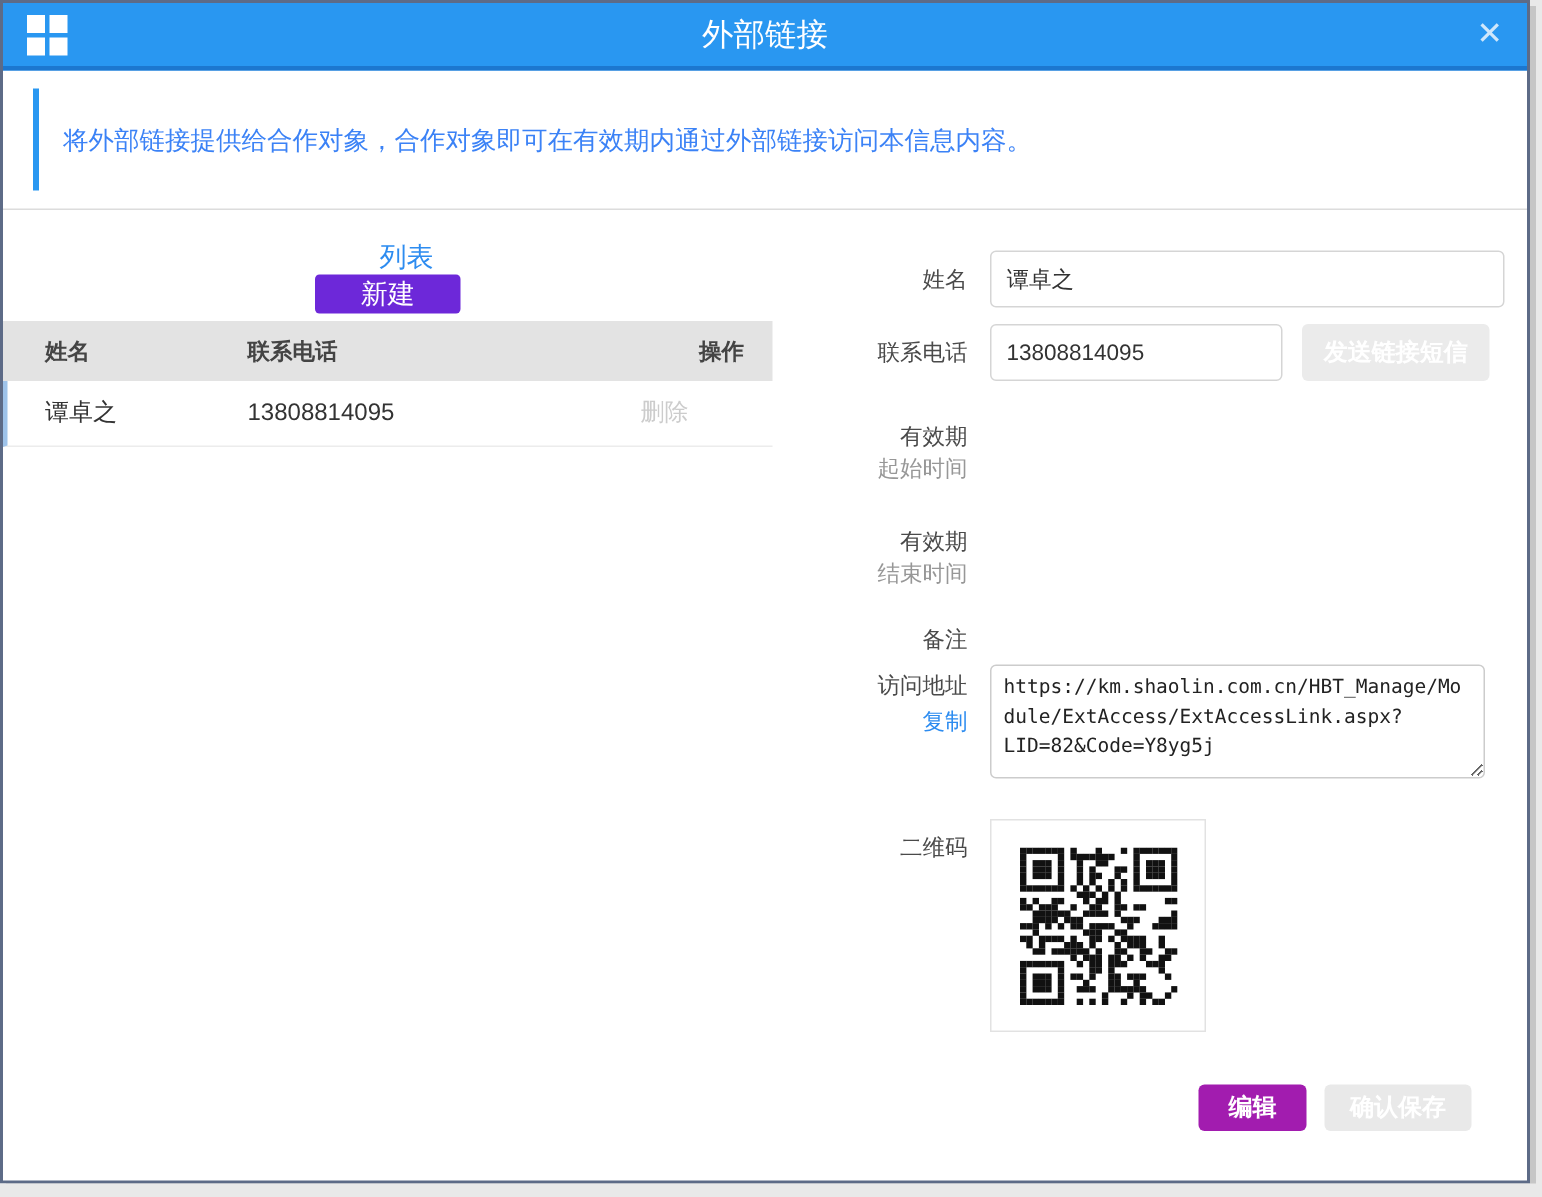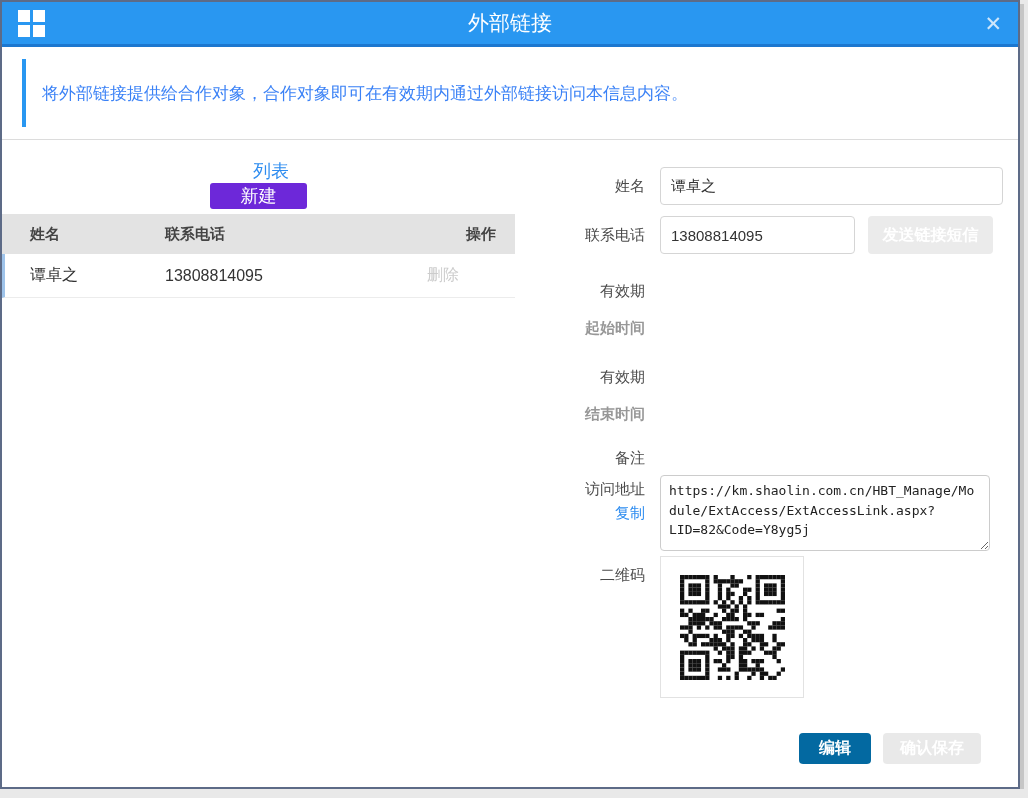--- a/index.html
+++ b/index.html
@@ -99,21 +99,21 @@
   
   .right { flex: 1; padding-top: 27px; }
   .frow { display: flex; }
   .flabel {
     width: 130px; flex: 0 0 130px;
     margin-right: 15px;
     display: flex; flex-direction: column; justify-content: center;
     text-align: right;
     font-size: 15px; color: #4a4a4a;
   }
-  .flabel .sub { color: #979797; margin-top: 18px; font-weight: bold; }
+  .flabel .sub { color: #979797; margin-top: 2px; }
   .flabel.top { justify-content: flex-start; padding-top: 5px; }
   .inp {
     height: 38px;
     border: 1px solid #d5d5d5;
     border-radius: 4px;
     padding: 0 10px;
     font-size: 15px; color: #333;
     background: #fff;
     font-family: inherit;
   }
@@ -150,38 +150,38 @@
     width: 144px; height: 142px;
     border: 1px solid #e2e2e2; background: #fff;
     display: flex; align-items: center; justify-content: center;
   }
   .btn-row {
     display: flex; justify-content: flex-end; gap: 12px;
     margin-top: 35px; padding-right: 37px;
   }
   .btn-edit {
     min-width: 72px; height: 31px; padding: 0 14px;
-    background: #0369a1; color: #fff;
+    background: #a21caf; color: #fff;
     border: none; border-radius: 4px;
     font-size: 16px; font-weight: bold; cursor: pointer;
     font-family: inherit;
   }
   .btn-save {
     min-width: 98px; height: 31px; padding: 0 14px;
     background: #e9e9e9; color: #fff;
     border: none; border-radius: 4px;
     font-size: 16px; font-weight: bold;
     font-family: inherit;
   }
   .mb11 { margin-bottom: 11px; }
   .mb28 { margin-bottom: 28px; }
   .mb30 { margin-bottom: 30px; }
   .mb25 { margin-bottom: 25px; }
   .mb7  { margin-bottom: 7px; }
-  .mb15 { margin-bottom: 5px; }
+  .mb15 { margin-bottom: 27px; }
   .qr-svg { display: block; }
 </style>
 </head>
 <body>
 
 <div class="dialog">
 
   <div class="header">
     <span class="grid-icon">
         <i></i>

